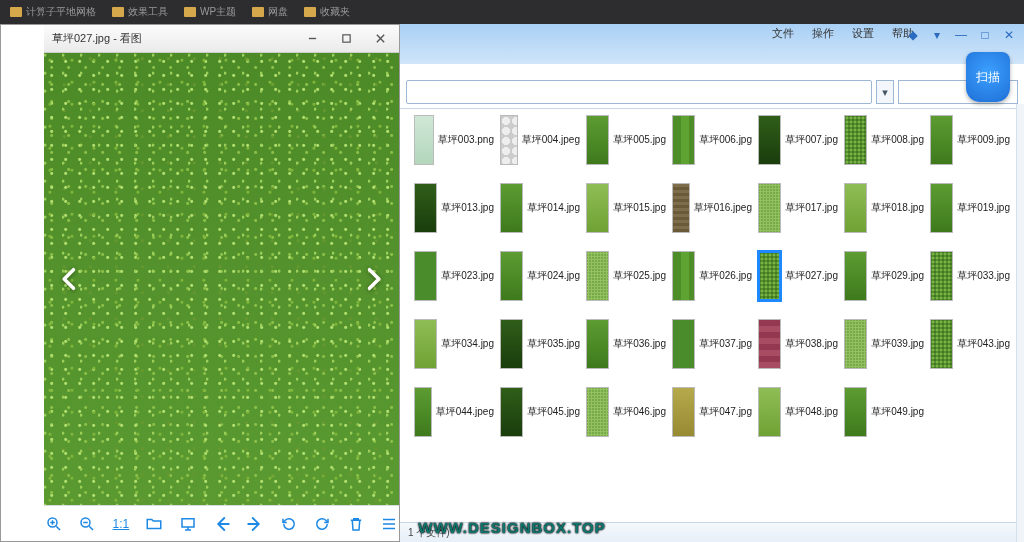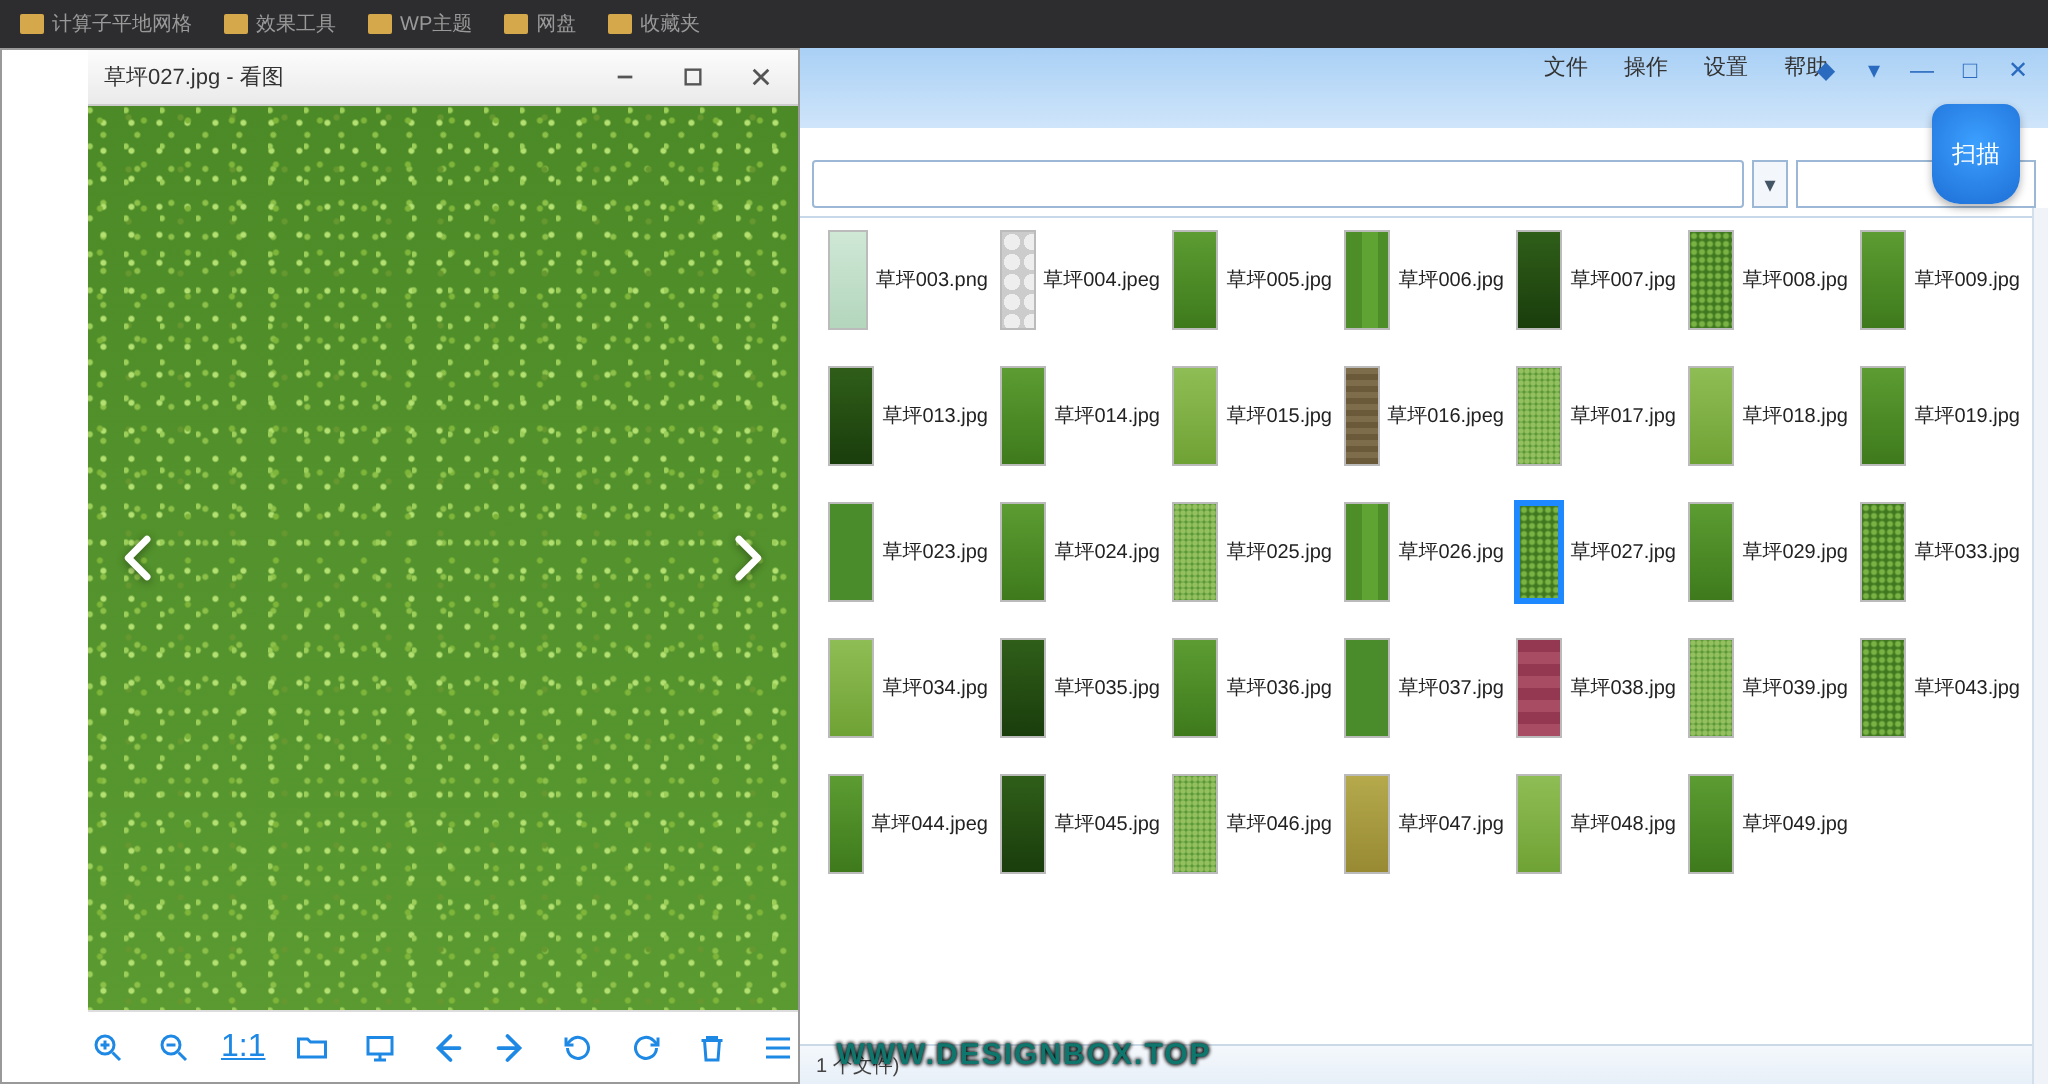--- a/index.html
+++ b/index.html
@@ -149,21 +149,21 @@
             <circle cx="10" cy="10" r="6" fill="none" stroke="#1e88e5" stroke-width="2"></circle>
             <path d="M15 15l5 5M7 10h6M10 7v6" stroke="#1e88e5" stroke-width="2"></path>
           </svg>
         </div>
       <div class="tool">
           <svg viewBox="0 0 24 24">
             <circle cx="10" cy="10" r="6" fill="none" stroke="#1e88e5" stroke-width="2"></circle>
             <path d="M15 15l5 5M7 10h6" stroke="#1e88e5" stroke-width="2"></path>
           </svg>
         </div>
-      <div class="tool" style="font-size:16px;color:#1e88e5;text-decoration:underline;">1:1</div>
+      <div class="tool" style="font-size:12px;color:#1e88e5;text-decoration:underline;">1:1</div>
       <div class="tool">
           <svg viewBox="0 0 24 24">
             <path d="M3 6h6l2 2h10v10H3z" fill="none" stroke="#1e88e5" stroke-width="2"></path>
           </svg>
         </div>
       <div class="tool">
           <svg viewBox="0 0 24 24">
             <rect x="4" y="5" width="16" height="11" fill="none" stroke="#1e88e5" stroke-width="2"></rect>
             <path d="M12 16v4M8 20h8" stroke="#1e88e5" stroke-width="2"></path>
           </svg>

